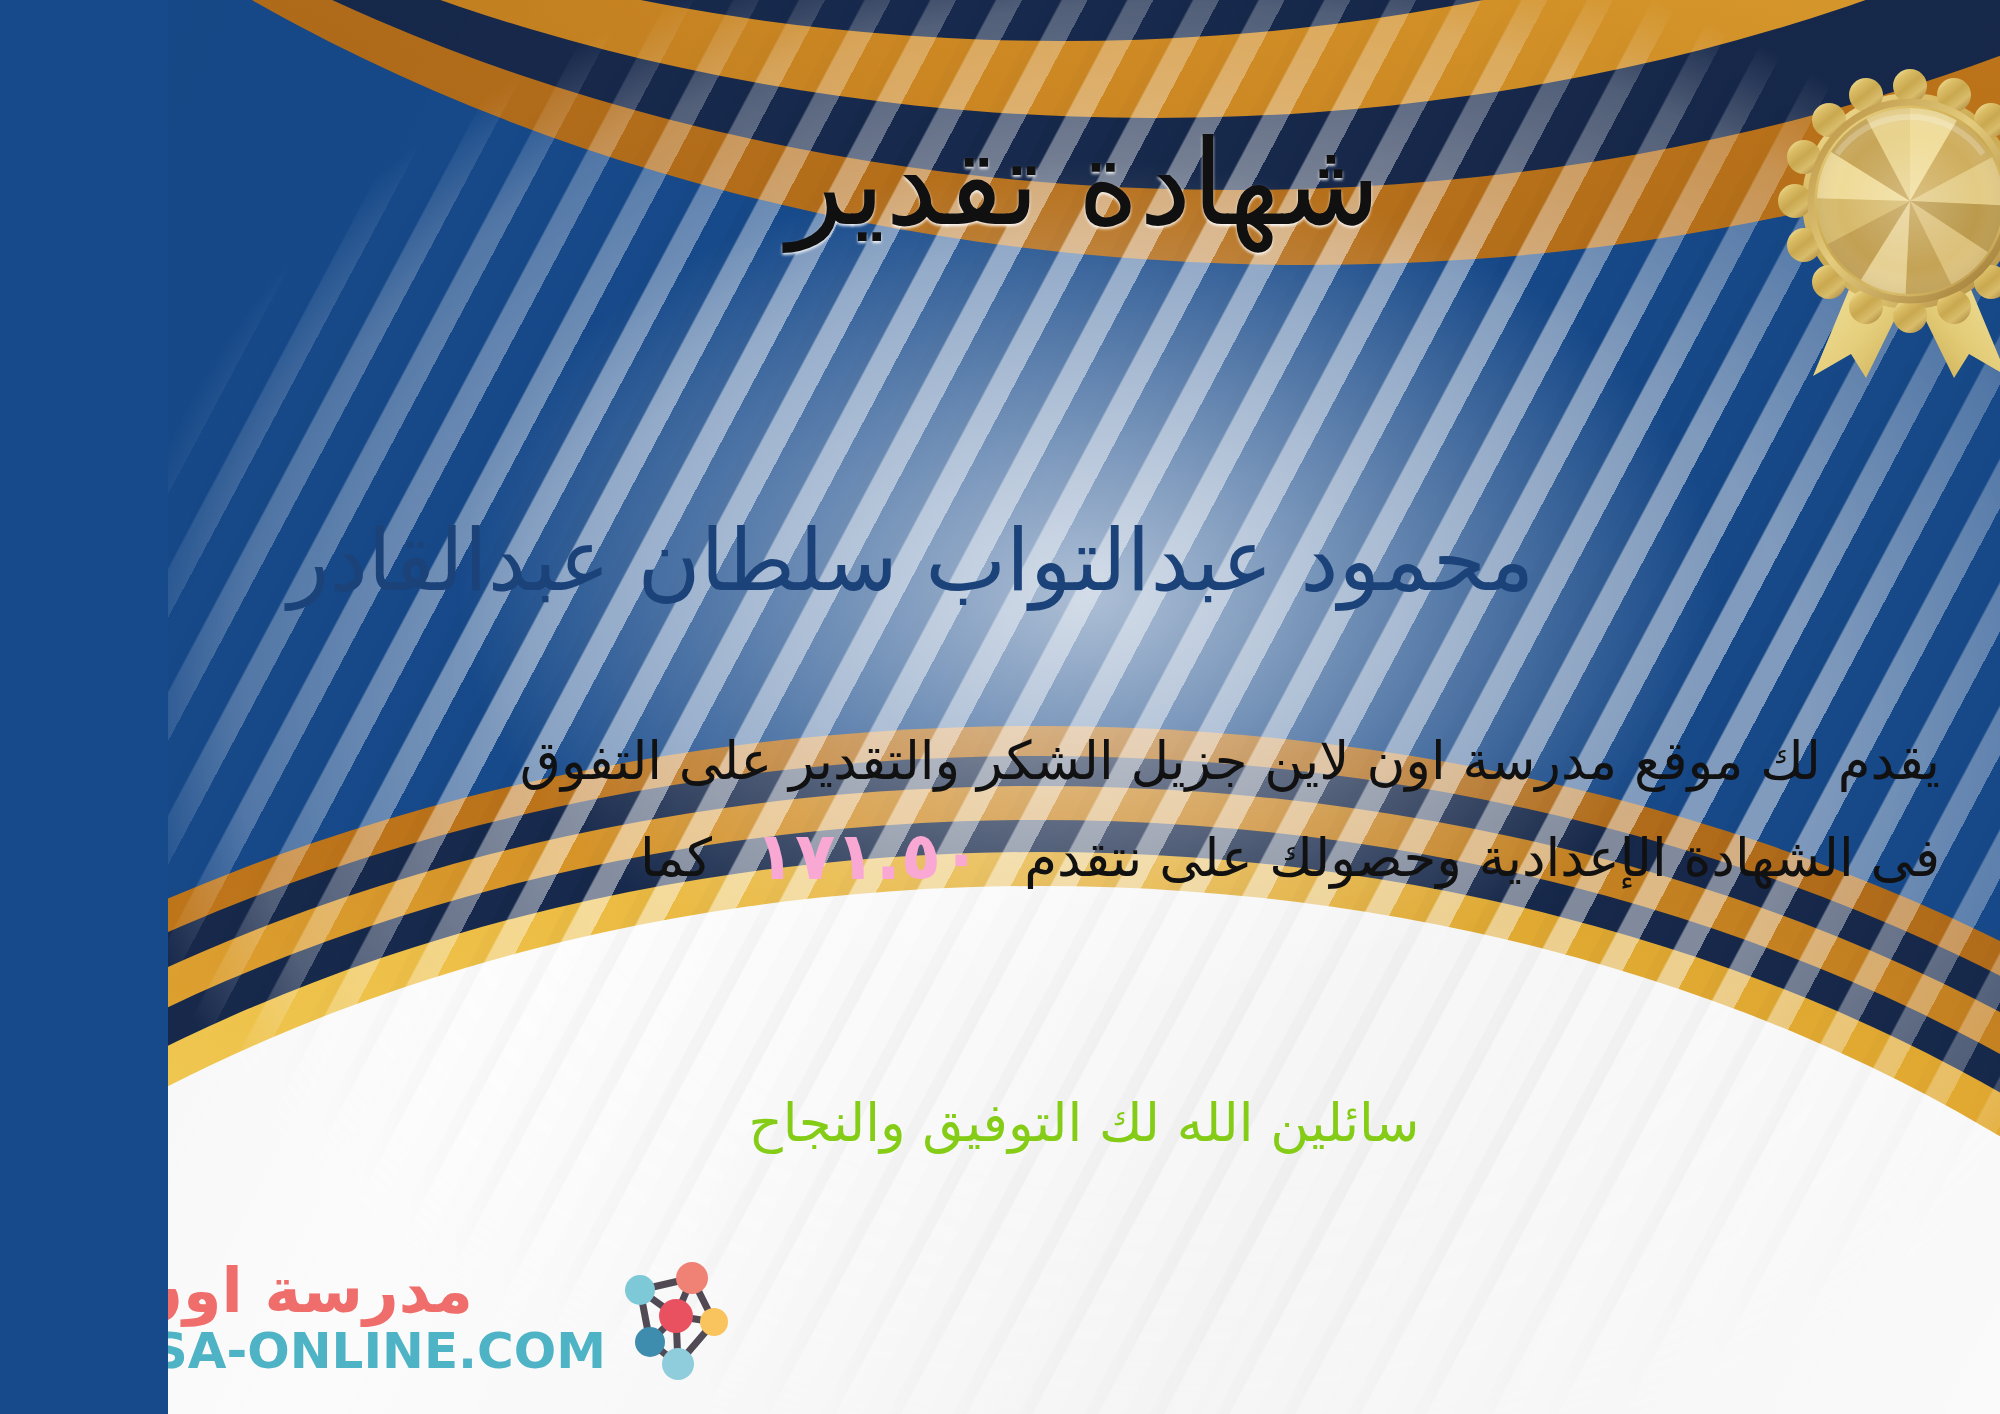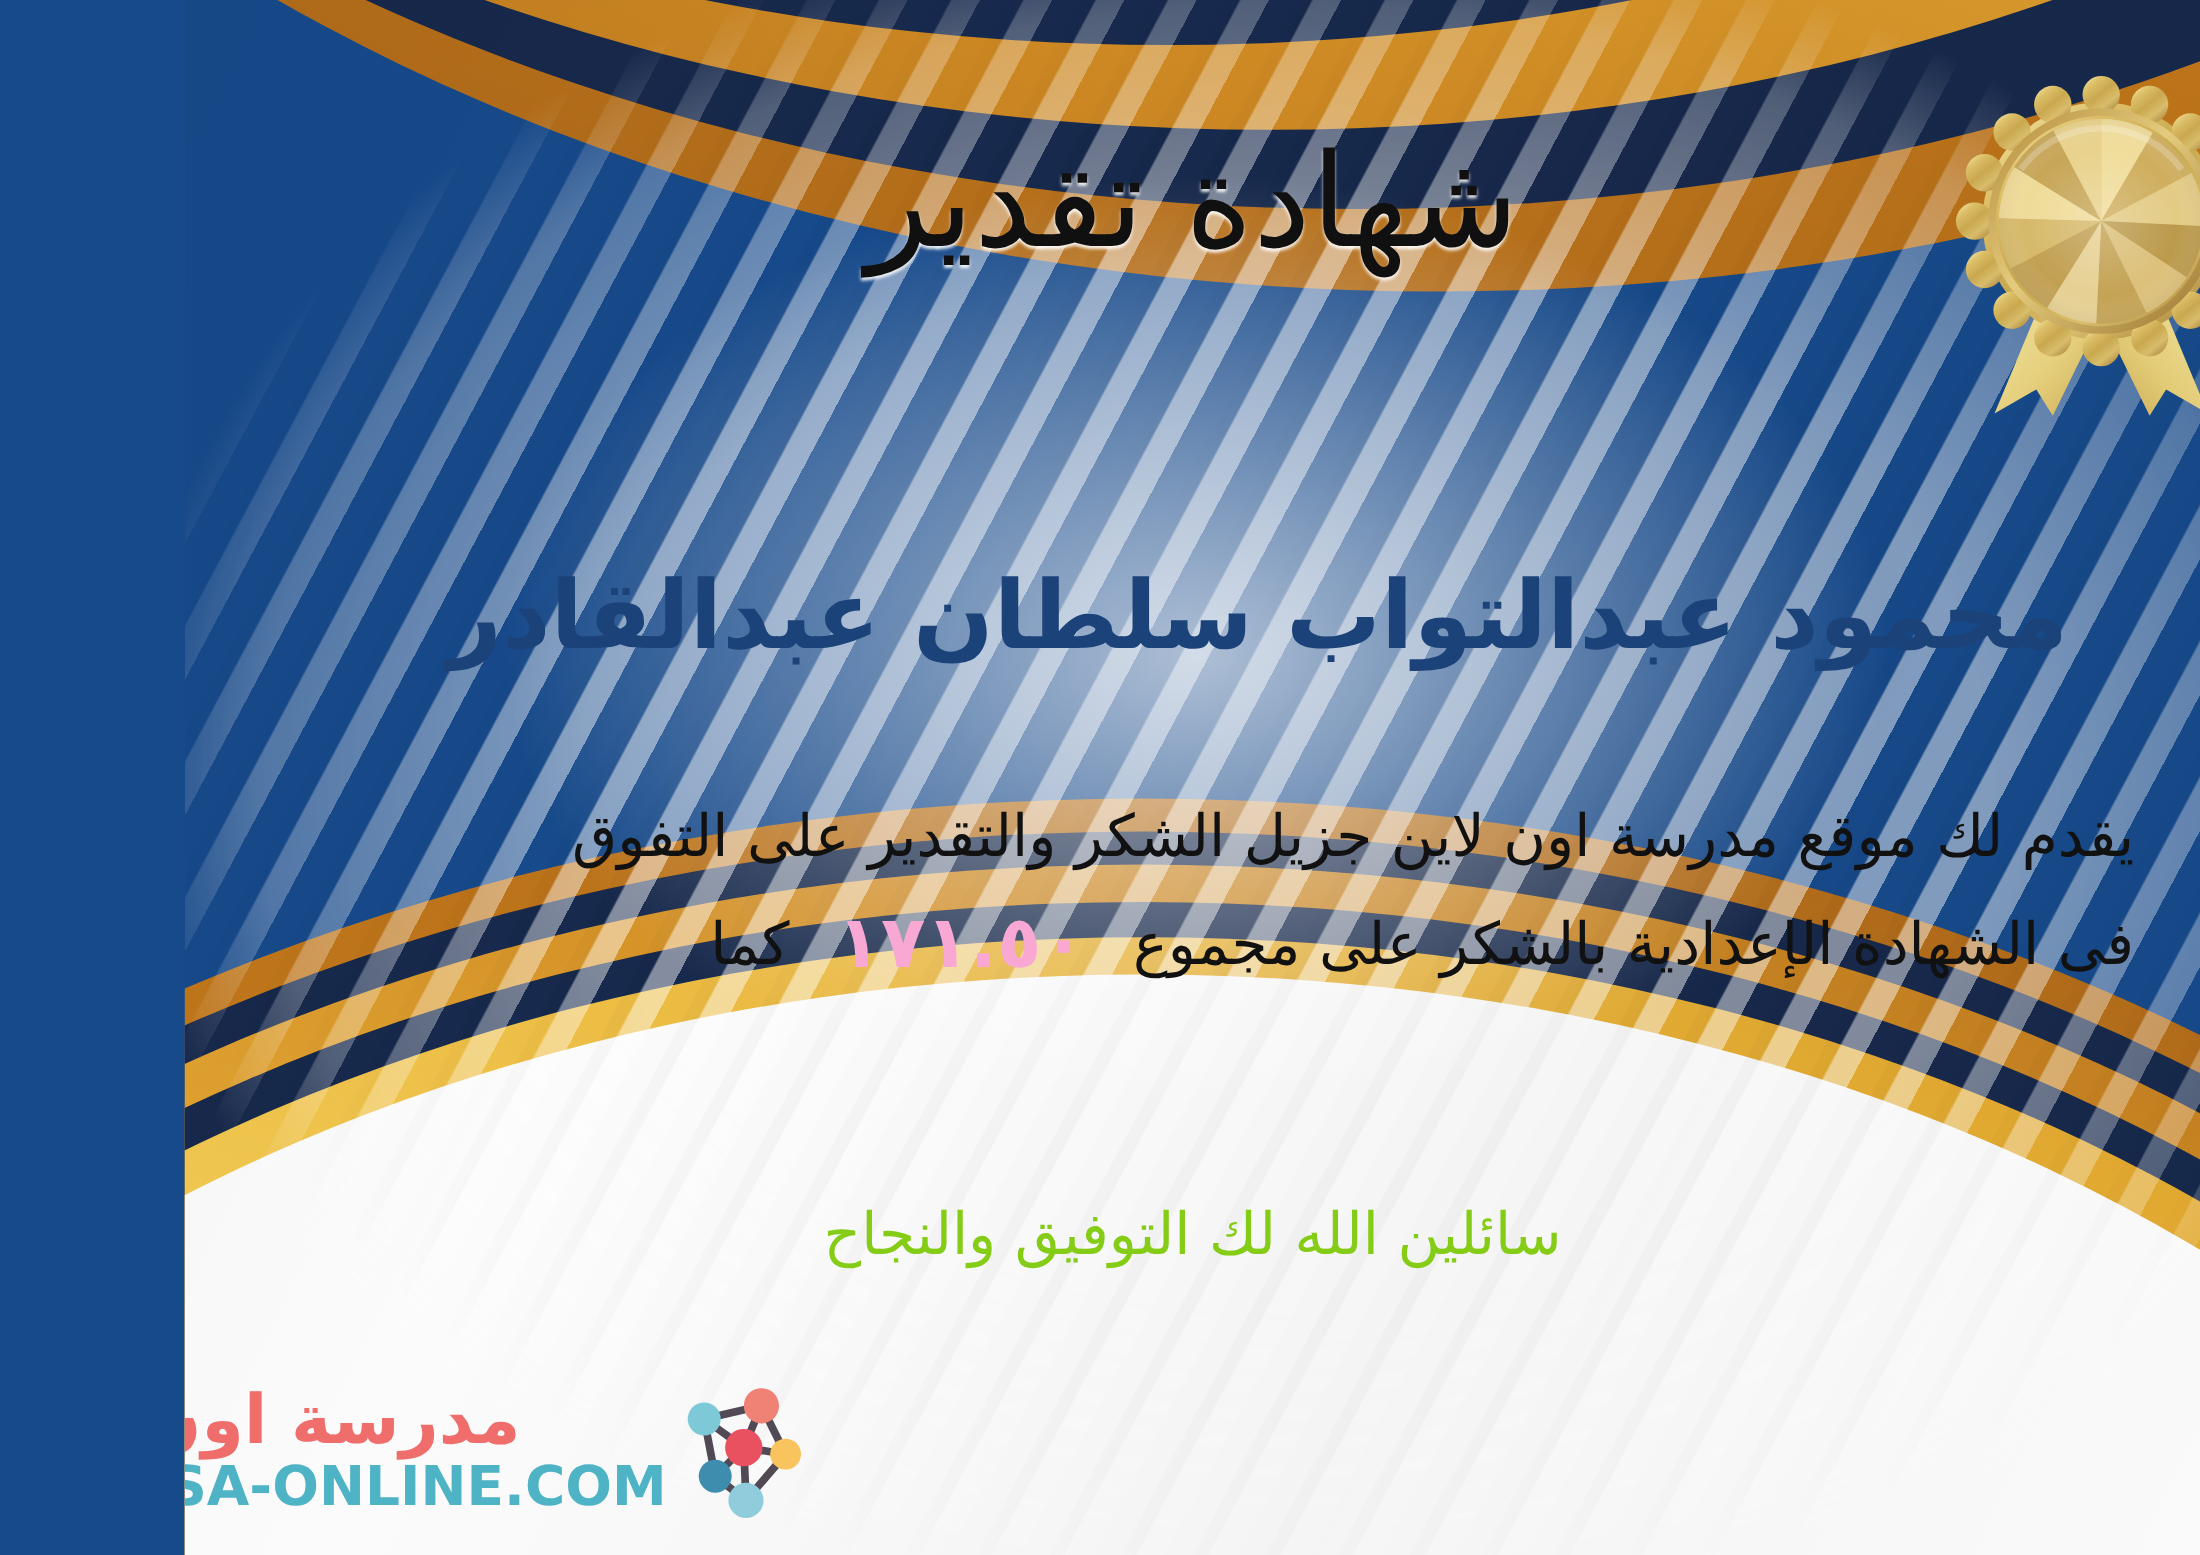--- a/index.html
+++ b/index.html
@@ -128,24 +128,24 @@
     font-weight:400;
     color:#101010;
     letter-spacing:-2px;
     direction:rtl;
     text-shadow:0 2px 3px rgba(255,255,255,.9);
   }
 
   .recipient-name{
     position:absolute;
     left:120px;right:120px;top:512px;
-    text-align:right;
+    text-align:left;
     font-size:86px;
     line-height:1.12;
-    font-weight:700;
+    font-weight:400;
     color:#1c4379;
     direction:rtl;
     white-space:nowrap;
   }
 
   .body-block{
     position:absolute;
     left:60px;right:60px;top:718px;
     direction:rtl;
     color:#111;
@@ -330,21 +330,21 @@
         <path d="M72 96 A 90 90 0 0 1 218 96" fill="none" stroke="#ffffff" stroke-opacity="0.22" stroke-width="6"></path>
       </svg>
     </div>
 
     <div class="recipient-name">محمود عبدالتواب سلطان عبدالقادر</div>
 
     <div class="body-block">
       <div class="body-line">يقدم لك موقع مدرسة اون لاين جزيل الشكر  والتقدير على التفوق</div>
 
       <div class="body-line">
-        <span>فى الشهادة الإعدادية بالشكر على مجموع</span>
+        <span>فى الشهادة الإعدادية وحصولك على نتقدم</span>
         <span class="score">١٧١.٥٠</span>
         <span>كما</span>
       </div>
 
     </div>
 
     <div class="closing-line">سائلين الله لك التوفيق  والنجاح</div>
 
     <div class="logo">
       <div class="logo-row">

